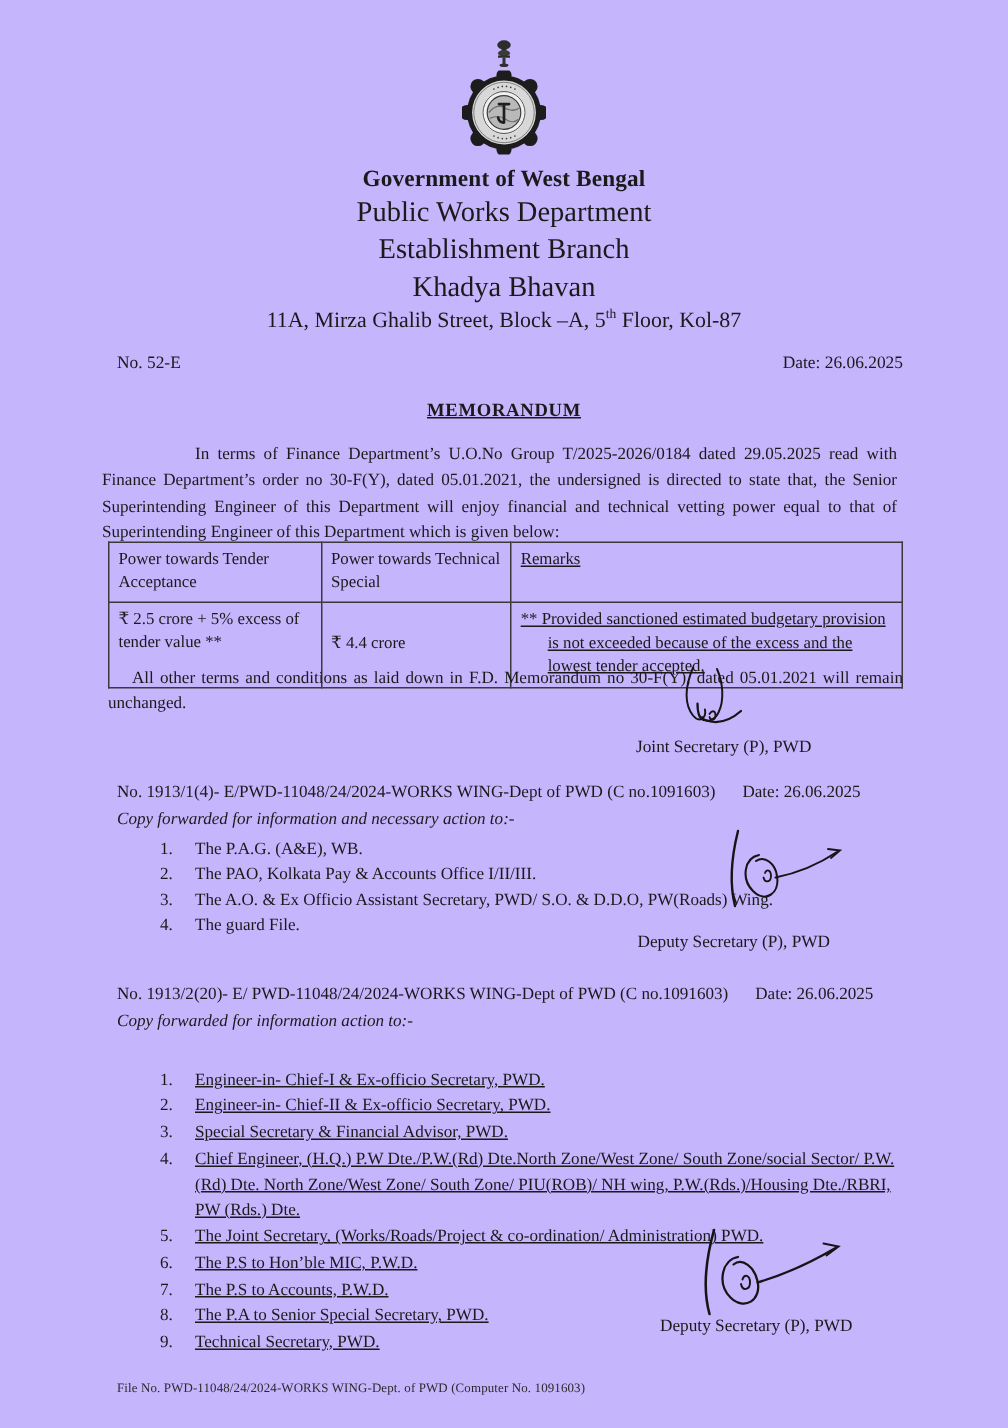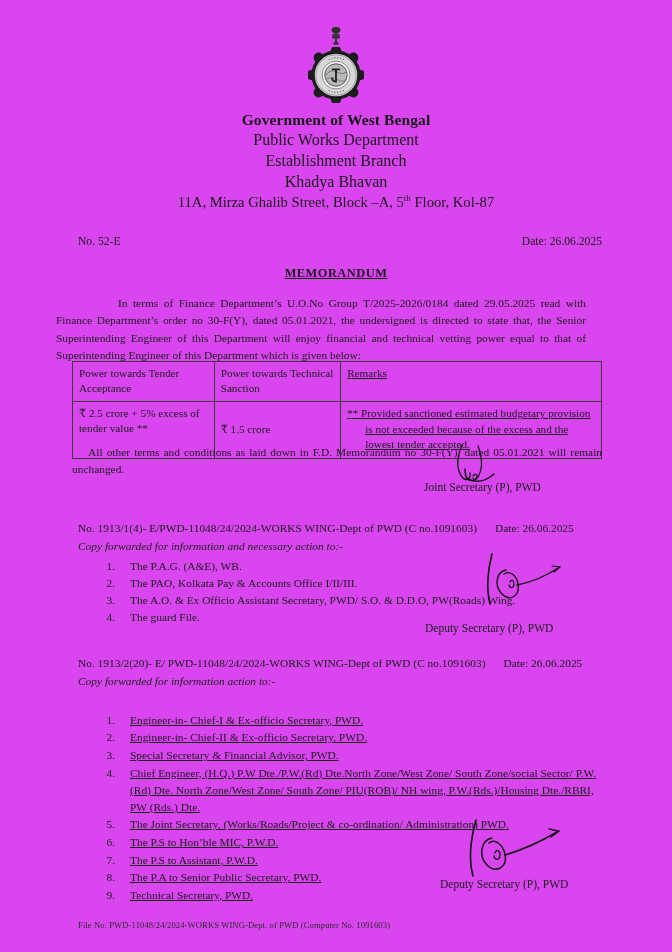--- a/index.html
+++ b/index.html
@@ -11,21 +11,21 @@
     width: 672px;
     height: 952px;
     position: relative;
     font-family: "Liberation Serif", "DejaVu Serif", serif;
     color: #1a1a1a;
     overflow: hidden;
   }
   .page {
     position: absolute;
     inset: 0;
-    background: #d946ef;
+    background: #c4b5fd;
     padding: 0;
   }
 
   
   .emblem-wrap {
     position: absolute;
     top: 26px;
     left: 0;
     right: 0;
     display: flex;
@@ -54,21 +54,21 @@
     right: 0;
     text-align: center;
     line-height: 1.30;
   }
   .gov-title {
     font-size: 15.5px;
     font-weight: bold;
     letter-spacing: .1px;
   }
   .hdr-line {
-    font-size: 16px;
+    font-size: 19px;
     font-weight: normal;
   }
   .hdr-addr {
     font-size: 14.6px;
   }
   .hdr-addr sup {
     font-size: 9px;
     vertical-align: super;
   }
 
@@ -95,21 +95,21 @@
   }
   .memo-title span {
     text-decoration: underline;
     letter-spacing: .5px;
   }
 
   
   .body-para {
     position: absolute;
     top: 295px;
-    left: 56px;
+    left: 68px;
     width: 530px;
     font-size: 11.4px;
     line-height: 1.52;
     text-align: justify;
     text-indent: 62px;
   }
 
   
   .power-table {
     position: absolute;
@@ -146,21 +146,21 @@
     line-height: 1.5;
     text-align: justify;
     text-indent: 16px;
   }
 
   
   .sig {
     position: absolute;
     font-size: 11.5px;
   }
-  .sig-1 { top: 481px; left: 424px; text-align: center; }
+  .sig-1 { top: 492px; left: 424px; text-align: center; }
   .sig-2 { top: 622px; left: 425px; }
   .sig-3 { top: 878px; left: 440px; }
 
   .signature-ink {
     position: absolute;
     pointer-events: none;
   }
   .signature-ink svg { display: block; overflow: visible; }
   .ink-1 { top: 443px; left: 448px; }
   .ink-2 { top: 552px; left: 480px; }
@@ -291,26 +291,26 @@
   <div class="memo-title">
     <span>MEMORANDUM</span>
   </div>
 
   <div class="body-para">In terms of Finance Department’s U.O.No Group T/2025-2026/0184 dated 29.05.2025 read with Finance Department’s order no 30-F(Y), dated 05.01.2021, the undersigned is directed to state that, the Senior Superintending Engineer of this Department will enjoy financial and technical vetting power equal to that of Superintending Engineer of this Department which is given below:</div>
 
   <table class="power-table">
     <tbody>
         <tr class="head">
       <td class="c1">Power towards Tender Acceptance</td>
-      <td class="c2">Power towards Technical Sanction</td>
+      <td class="c2">Power towards Technical Special</td>
       <td class="c3">Remarks</td>
     </tr>
     <tr class="body">
       <td class="c1">₹ 2.5 crore + 5% excess of tender value **</td>
-      <td class="c2">₹ 1.5 crore</td>
+      <td class="c2">₹ 4.4 crore</td>
       <td class="c3">
         <div class="remark-hang">** Provided sanctioned estimated budgetary provision is not exceeded because of the excess and the lowest tender accepted.</div>
       </td>
     </tr>
   </tbody>
     </table>
 
   <div class="terms-para">All other terms and conditions as laid down in F.D. Memorandum no 30-F(Y), dated 05.01.2021 will remain unchanged.</div>
 
   <div class="signature-ink ink-1">
@@ -360,22 +360,22 @@
       <span>Date: 26.06.2025</span>
     </div>
     <div class="fwd-sub">Copy forwarded for information action to:-</div>
     <ol class="memo-list list-2">
       <li>Engineer-in- Chief-I &amp; Ex-officio Secretary, PWD.</li>
       <li>Engineer-in- Chief-II &amp; Ex-officio Secretary, PWD.</li>
       <li>Special Secretary &amp; Financial Advisor, PWD.</li>
       <li>Chief Engineer, (H.Q.) P.W Dte./P.W.(Rd) Dte.North Zone/West Zone/ South Zone/social Sector/ P.W.(Rd) Dte. North Zone/West Zone/ South Zone/ PIU(ROB)/ NH wing, P.W.(Rds.)/Housing Dte./RBRI,  PW (Rds.) Dte.</li>
       <li>The Joint Secretary, (Works/Roads/Project &amp;  co-ordination/ Administration) PWD.</li>
       <li>The P.S to Hon’ble MIC, P.W.D.</li>
-      <li>The P.S to Assistant, P.W.D.</li>
-      <li>The P.A to Senior Public Secretary, PWD.</li>
+      <li>The P.S to Accounts, P.W.D.</li>
+      <li>The P.A to Senior Special Secretary, PWD.</li>
       <li>Technical Secretary, PWD.</li>
     </ol>
   </div>
 
   <div class="signature-ink ink-3">
     <svg width="110" height="66" viewBox="0 0 110 66">
       <g fill="none" stroke="#151515" stroke-linecap="round">
         <path d="M14 2 C9 20, 6 40, 11 58" stroke-width="1.7"></path>
         <path d="M30 20 C19 22, 16 38, 25 47 C34 56, 46 49, 43 36 C41 27, 33 20, 27 25" stroke-width="1.5"></path>
         <path d="M33 35 C34 31, 38 32, 38 37 C38 42, 33 43, 32 38" stroke-width="1.3"></path>

